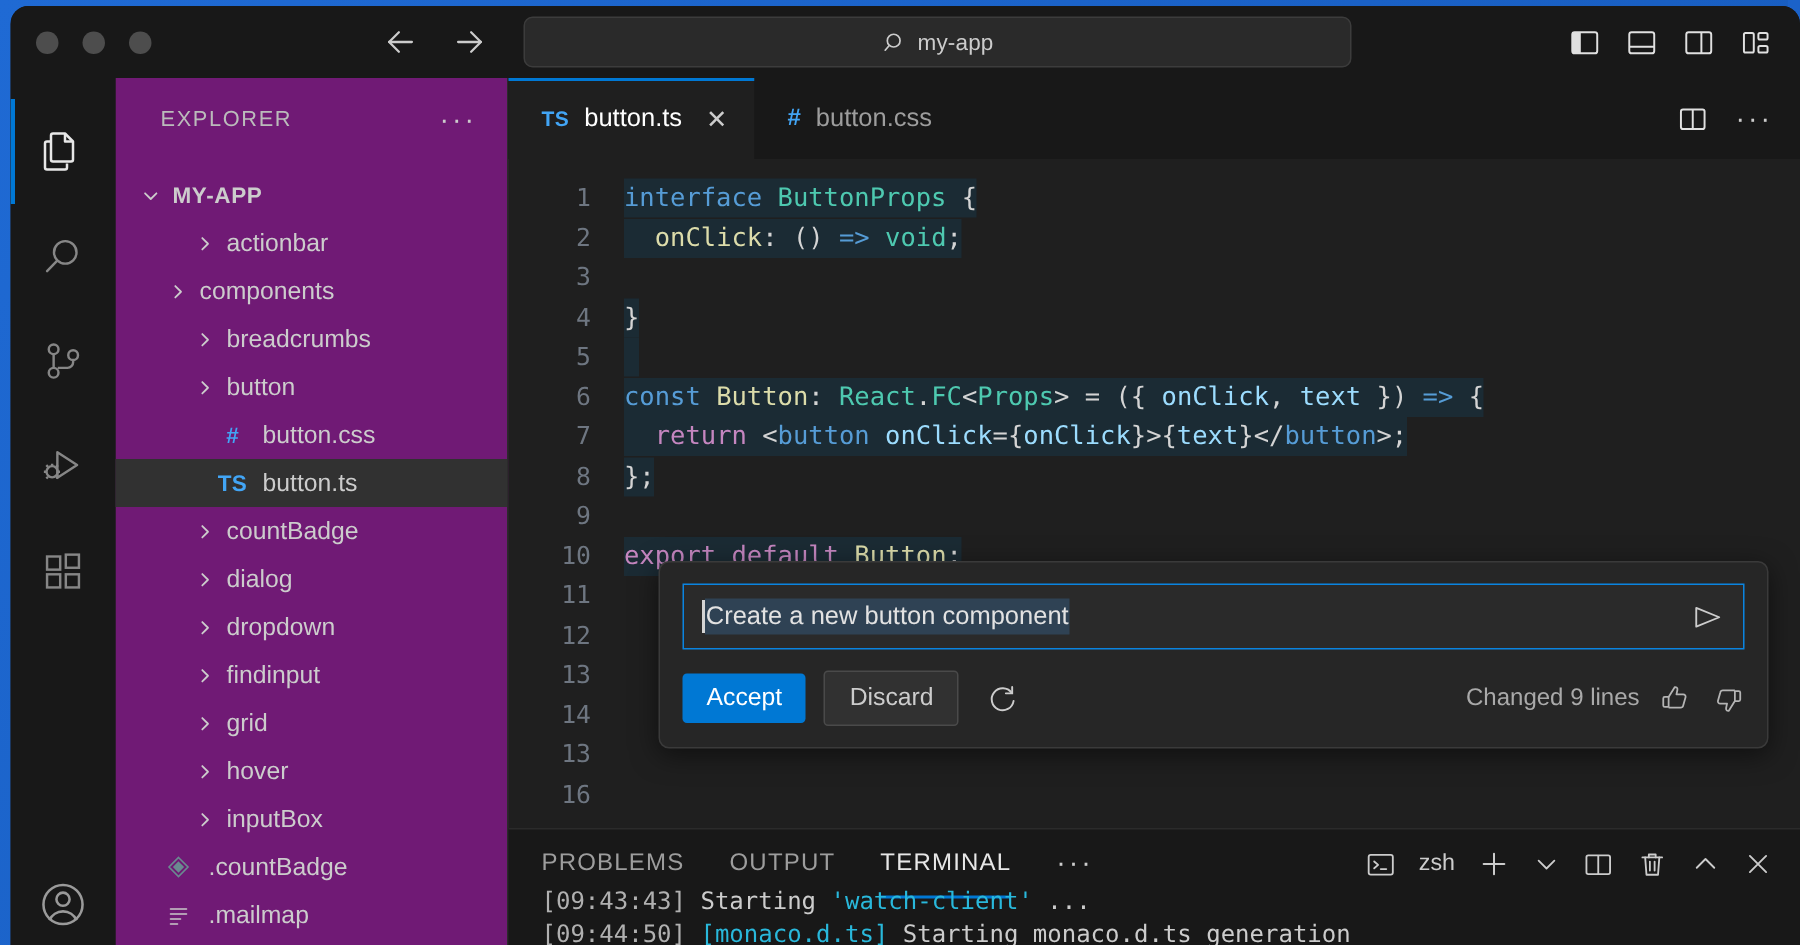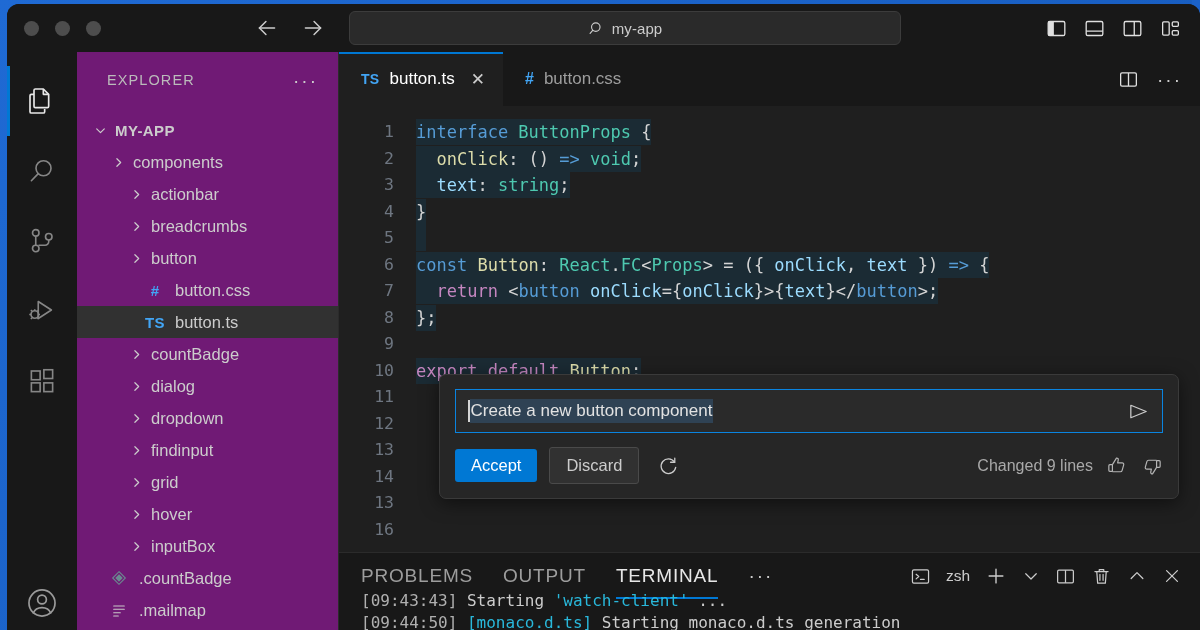--- a/index.html
+++ b/index.html
@@ -274,21 +274,21 @@
     position: relative;
   }
   .paneltabs {
     height: 46px;
     display: flex; align-items: center;
     padding-left: 22px;
     gap: 30px;
     position: relative;
   }
   .ptab {
-    font-size: 19px; color: #9d9d9d;
+    font-size: 16px; color: #9d9d9d;
     letter-spacing: .8px;
     height: 46px; display: flex; align-items: center;
     position: relative;
   }
   .ptab.active { color: #e7e7e7; }
   .ptab.active::after {
     content: ""; position: absolute; left: 0; right: 0; bottom: 0;
     height: 2px; background: #0078d4;
   }
   .ptab.dots { font-size: 19px; letter-spacing: 2px; color: #cccccc; }
@@ -451,36 +451,36 @@
             <div class="row root">
               <span style="flex: 0 0 14px;"></span>
               <span class="chev">
                 <svg width="13" height="13" viewBox="0 0 24 24" fill="none" stroke="currentColor" stroke-width="2.2" stroke-linecap="round" stroke-linejoin="round">
                   <path d="M5 9l7 7 7-7"></path>
                 </svg>
               </span>
               <span class="rlabel">MY-APP</span>
             </div>
             <div class="row">
+              <span style="flex: 0 0 50px;"></span>
+              <span class="chev">
+                <svg width="13" height="13" viewBox="0 0 24 24" fill="none" stroke="currentColor" stroke-width="2.2" stroke-linecap="round" stroke-linejoin="round">
+                  <path d="M9 5l7 7-7 7"></path>
+                </svg>
+              </span>
+              <span class="rlabel">actionbar</span>
+            </div>
+            <div class="row">
               <span style="flex: 0 0 32px;"></span>
               <span class="chev">
                 <svg width="13" height="13" viewBox="0 0 24 24" fill="none" stroke="currentColor" stroke-width="2.2" stroke-linecap="round" stroke-linejoin="round">
                   <path d="M9 5l7 7-7 7"></path>
                 </svg>
               </span>
               <span class="rlabel">components</span>
-            </div>
-            <div class="row">
-              <span style="flex: 0 0 50px;"></span>
-              <span class="chev">
-                <svg width="13" height="13" viewBox="0 0 24 24" fill="none" stroke="currentColor" stroke-width="2.2" stroke-linecap="round" stroke-linejoin="round">
-                  <path d="M9 5l7 7-7 7"></path>
-                </svg>
-              </span>
-              <span class="rlabel">actionbar</span>
             </div>
             <div class="row">
               <span style="flex: 0 0 50px;"></span>
               <span class="chev">
                 <svg width="13" height="13" viewBox="0 0 24 24" fill="none" stroke="currentColor" stroke-width="2.2" stroke-linecap="round" stroke-linejoin="round">
                   <path d="M9 5l7 7-7 7"></path>
                 </svg>
               </span>
               <span class="rlabel">breadcrumbs</span>
             </div>
@@ -616,21 +616,20 @@
               <div class="cline">
                 <span class="lnum">1</span>
                 <span class="ctext"><span class="hl"><span class="t-kw2">interface </span><span class="t-type">ButtonProps</span><span class="t-pl"> {</span></span></span>
               </div>
               <div class="cline">
                 <span class="lnum">2</span>
                 <span class="ctext"><span class="hl"><span class="t-pl">  </span><span class="t-fn">onClick</span><span class="t-pl">: () </span><span class="t-kw2">=&gt;</span><span class="t-pl"> </span><span class="t-type">void</span><span class="t-pl">;</span></span></span>
               </div>
               <div class="cline">
                 <span class="lnum">3</span>
-                <span class="ctext"><span class="hl"><span class="t-pl">  </span><span class="t-var">text</span><span class="t-pl">: </span><span class="t-type">string</span><span class="t-pl">;</span></span></span>
               </div>
               <div class="cline">
                 <span class="lnum">4</span>
                 <span class="ctext"><span class="hl"><span class="t-pl">}</span></span></span>
               </div>
               <div class="cline">
                 <span class="lnum">5</span>
                 <span class="ctext"><span class="hl" style="padding-right: 0px;"> </span></span>
               </div>
               <div class="cline">

